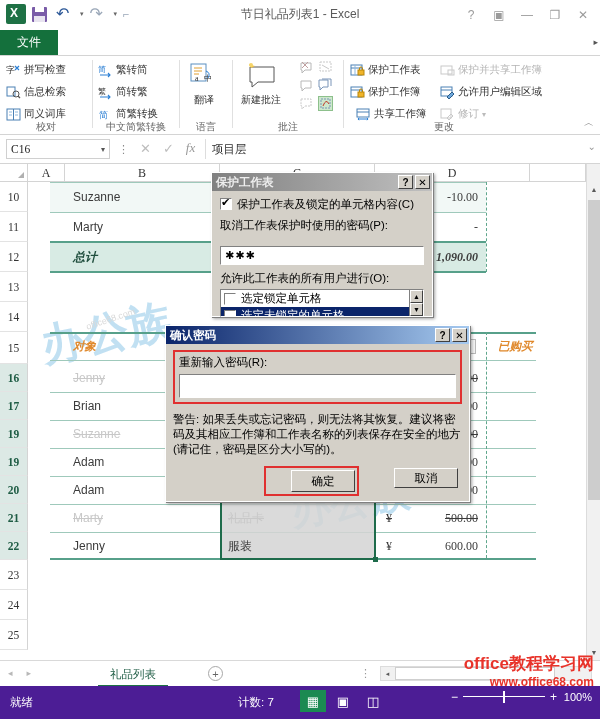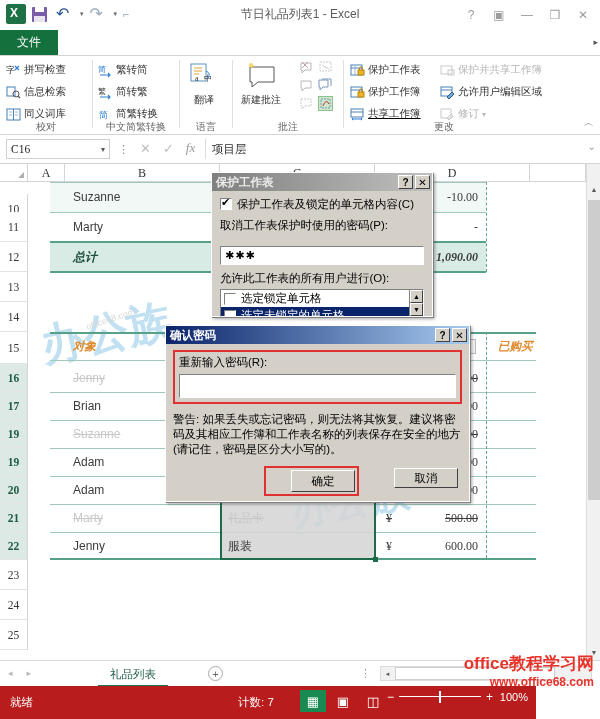--- a/index.html
+++ b/index.html
@@ -124,21 +124,21 @@
     justify-content:center; cursor:pointer; }
   .hsplit { position:absolute; left:360px; top:6px; font-size:11px; color:#999; }
   .hscroll { position:absolute; left:380px; top:5px; width:212px; height:15px; background:#f1f1f1;
     border:1px solid #dcdcdc; }
   .hscroll .lt { position:absolute; left:0; top:0; width:13px; height:13px; font-size:7px; color:#5a5a5a;
     display:flex; align-items:center; justify-content:center; cursor:pointer; }
   .hscroll .thumb { position:absolute; left:14px; top:0; width:160px; height:13px; background:#fff;
     border:1px solid #cfcfcf; cursor:pointer; }
 
   
-  .statusbar { position:absolute; left:0; top:686px; width:536px; height:33px; background:#b91c1c; color:#fff; }
+  .statusbar { position:absolute; left:0; top:686px; width:600px; height:33px; background:#4c1d95; color:#fff; }
   .st-ready { position:absolute; left:10px; top:9px; font-size:11.5px; }
   .st-count { position:absolute; left:238px; top:9px; font-size:11.5px; }
   .vmodes { position:absolute; left:300px; top:4px; display:flex; gap:4px; }
   .vm { width:26px; height:22px; display:flex; align-items:center; justify-content:center;
     font-size:13px; color:#fff; cursor:pointer; }
   .vm.on { background:#1b8a52; }
   .zoom { position:absolute; right:8px; top:4px; display:flex; align-items:center; gap:5px; }
   .zo-minus, .zo-plus { font-size:12px; cursor:pointer; }
   .zo-track { position:relative; width:82px; height:14px; cursor:pointer; }
   .zo-track:before { content:""; position:absolute; left:0; top:6px; width:82px; height:1px; background:#fff; }
@@ -374,21 +374,21 @@
         <span class="ic">
           <svg width="15" height="15" viewBox="0 0 15 15">
               <rect x="1" y="2" width="11" height="10" fill="#fff" stroke="#4a80b4"></rect>
               <line x1="1" y1="5" x2="12" y2="5" stroke="#4a80b4"></line>
               <rect x="8" y="7" width="6" height="5" fill="#f0b429" stroke="#b8860b"></rect>
               <path d="M9.5 7 v-2 a1.6 1.6 0 0 1 3 0 v2" fill="none" stroke="#b8860b"></path>
             </svg>
         </span>
         <span class="lbl">保护工作簿</span>
       </div>
-      <div class="row-item" style="position:absolute; left:6px; top:48px;text-decoration:underline;">
+      <div class="row-item" style="position:absolute; left:12px; top:48px;">
         <span class="ic">
           <svg width="15" height="15" viewBox="0 0 15 15">
               <rect x="1" y="2" width="12" height="8" fill="#fff" stroke="#4a80b4"></rect>
               <line x1="1" y1="5" x2="13" y2="5" stroke="#4a80b4"></line>
               <path d="M2 12 H12 M3 10.8 L2 12 L3 13.2 M11 10.8 L12 12 L11 13.2" stroke="#2b7fd4" fill="none"></path>
             </svg>
         </span>
         <span class="lbl">共享工作簿</span>
       </div>
 
@@ -450,21 +450,21 @@
     <div class="wm2" style="left:85px; top:150px; transform:rotate(-18deg);">office68.com</div>
     <div class="wm2" style="left:345px; top:320px; transform:rotate(-18deg);">office68.com</div>
 
     <div class="corner"></div>
     <div class="colhdr" style="left:28px; width:37px;">A</div>
     <div class="colhdr" style="left:65px; width:155px;">B</div>
     <div class="colhdr" style="left:220px; width:155px;">C</div>
     <div class="colhdr" style="left:375px; width:155px;">D</div>
     <div class="colhdr" style="left:530px; width:56px;"></div>
 
-    <div class="rowhdr" style="top:30px;  height:30px;font-family:Liberation Serif, serif;">10</div>
+    <div class="rowhdr" style="top:18px;  height:30px;font-family:Liberation Serif, serif;">10</div>
     <div class="rowhdr" style="top:48px;  height:30px;">11</div>
     <div class="rowhdr" style="top:78px;  height:30px;">12</div>
     <div class="rowhdr" style="top:108px; height:30px;">13</div>
     <div class="rowhdr" style="top:138px; height:30px;">14</div>
     <div class="rowhdr" style="top:168px; height:32px;">15</div>
     <div class="rowhdr sel" style="top:200px; height:28px;">16</div>
     <div class="rowhdr sel" style="top:228px; height:28px;">17</div>
     <div class="rowhdr sel" style="top:256px; height:28px;">19</div>
     <div class="rowhdr sel" style="top:284px; height:28px;">19</div>
     <div class="rowhdr sel" style="top:312px; height:28px;">20</div>

